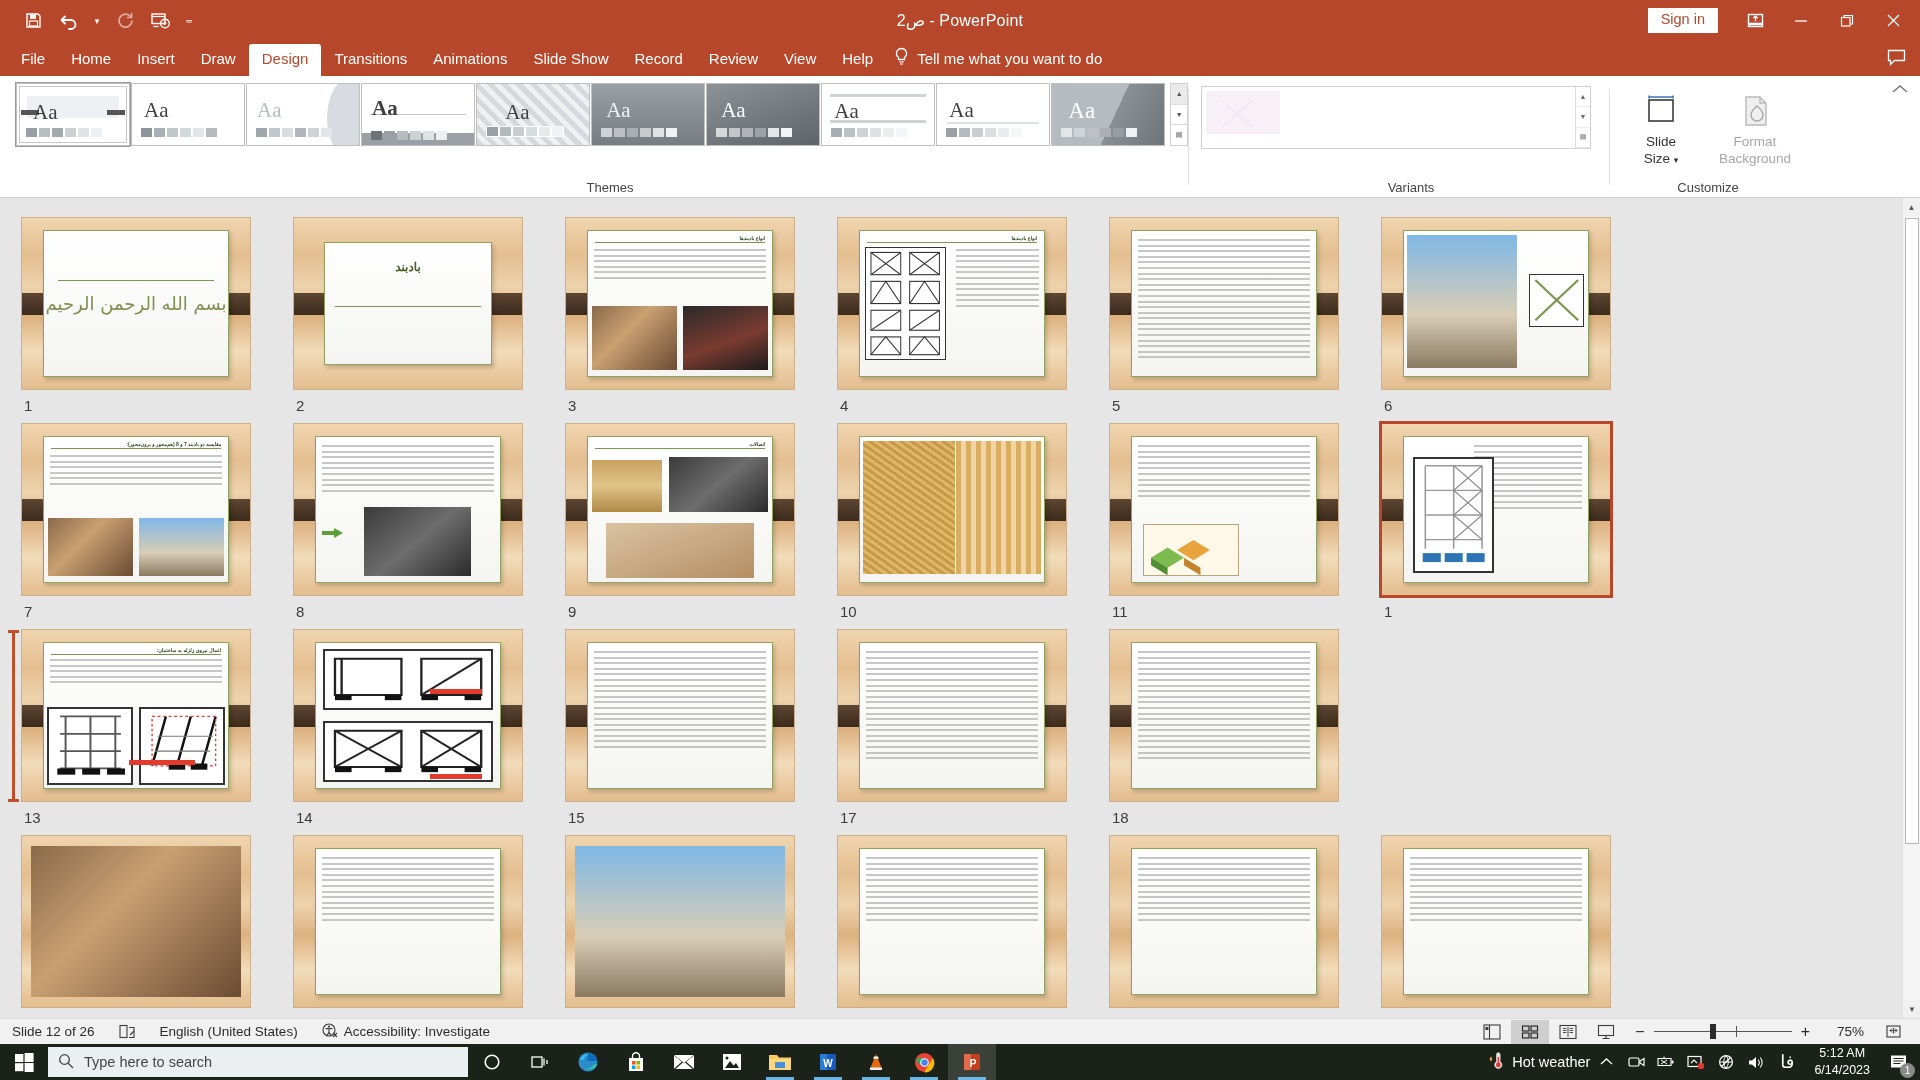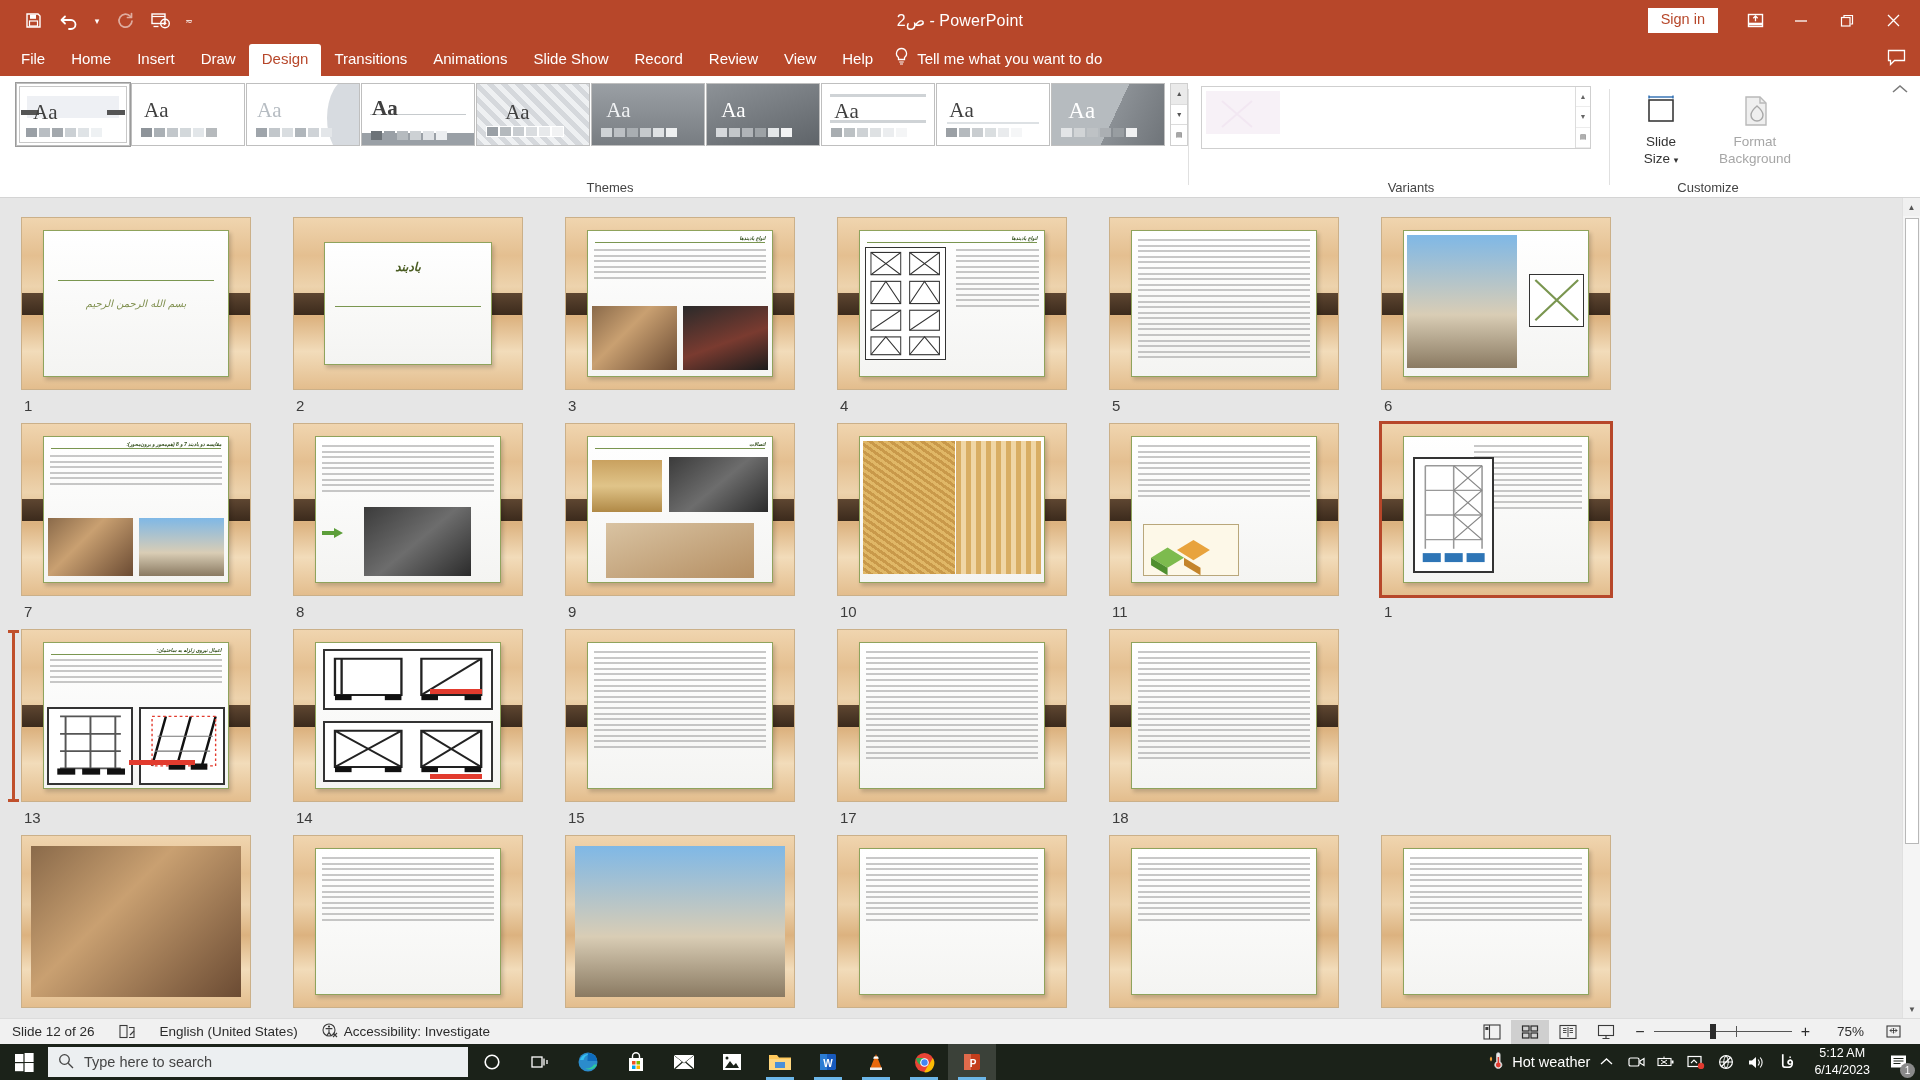--- a/index.html
+++ b/index.html
@@ -143,35 +143,34 @@
   
   .s-wood { position: absolute; inset: 0;
     background: linear-gradient(180deg,#f0d5af 0%,#e4bf90 22%,#edd3ad 40%,#dcb27f 58%,#f2dcba 78%,#e3bd8d 100%); }
   .s-band { position:absolute; left:0; right:0; top:44%; height: 13%;
     background: linear-gradient(180deg,#5e4631,#3b2a1c); }
   .s-paper {
     position: absolute; left: 9%; right: 9%; top: 7%; bottom: 7%;
     background: linear-gradient(180deg,#ffffff,#f4f4f2);
     border: 1px solid #8fa35c; box-shadow: 2px 3px 4px rgba(0,0,0,.18);
     overflow: hidden;
-    font-style: italic;
   }
   .s-paper.inset { left: 13%; right: 13%; top: 14%; bottom: 14%; }
   .s-title {
     position: absolute; top: 4px; right: 7px; left: 7px; text-align: right;
     font-size: 5px; color: #2d4a16; font-weight: bold; direction: rtl;
     border-bottom: 1px solid #7a9650; padding-bottom: 1px;
   }
   .s-lines { position: absolute; top: 16px; right: 6px; left: 6px; }
   .s-lines i {
     display: block; height: 2px; background: #9a9a9a; margin-bottom: 3.6px; opacity: .55;
   }
   .s-bismillah {
     position: absolute; inset: 0; display: flex; align-items: center; justify-content: center;
-    flex-direction: column; color: #7f8f4e; font-size: 10px; direction: rtl;
+    flex-direction: column; color: #7f8f4e; font-size: 18px; direction: rtl;
     font-family: "DejaVu Sans", sans-serif;
   }
   .s-center-title {
     position: absolute; top: 14%; left: 0; right: 0; text-align: center;
     color: #4a5c22; font-size: 12px; font-weight: bold; direction: rtl;
   }
   .ph { position: absolute; background-size: cover; }
   .img-a { background: linear-gradient(135deg,#8a6a4a,#c9a071 40%,#6b4b33); }
   .img-b { background: linear-gradient(160deg,#2a2a2a,#7a3b30 55%,#1c1c1c); }
   .img-c { background: linear-gradient(180deg,#7fb8e6,#d9cdb5 60%,#8a7a62); }

